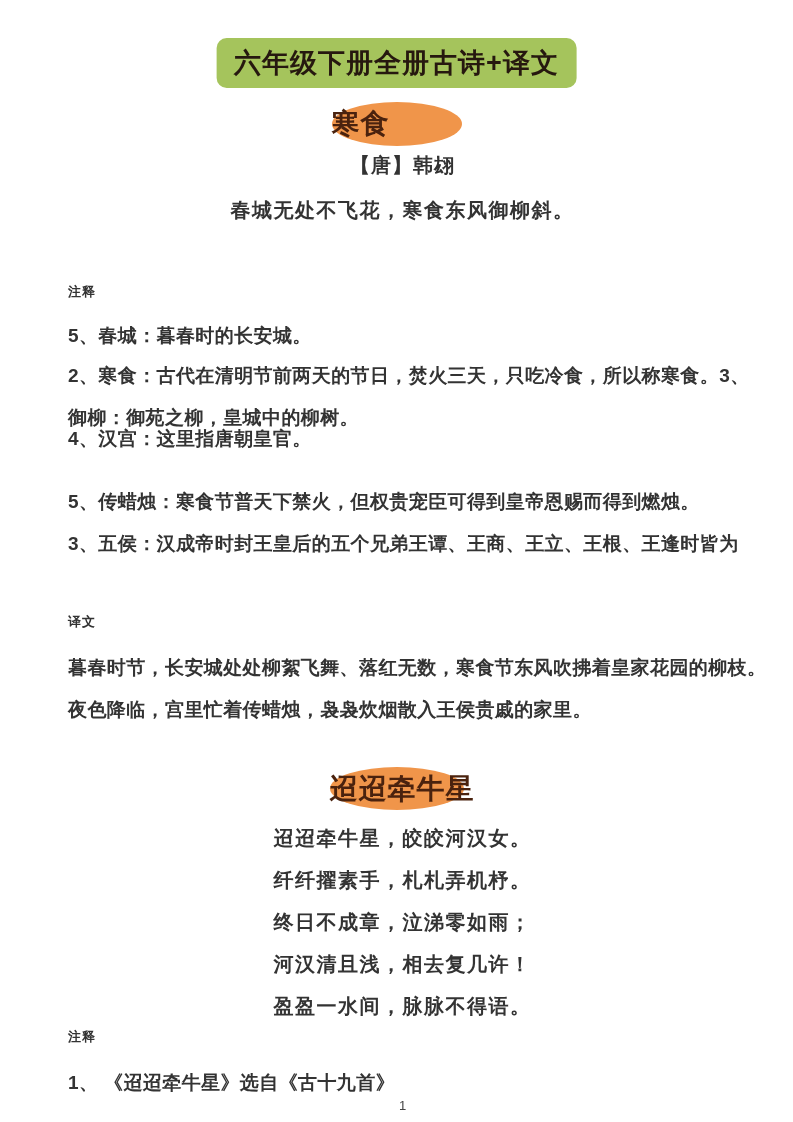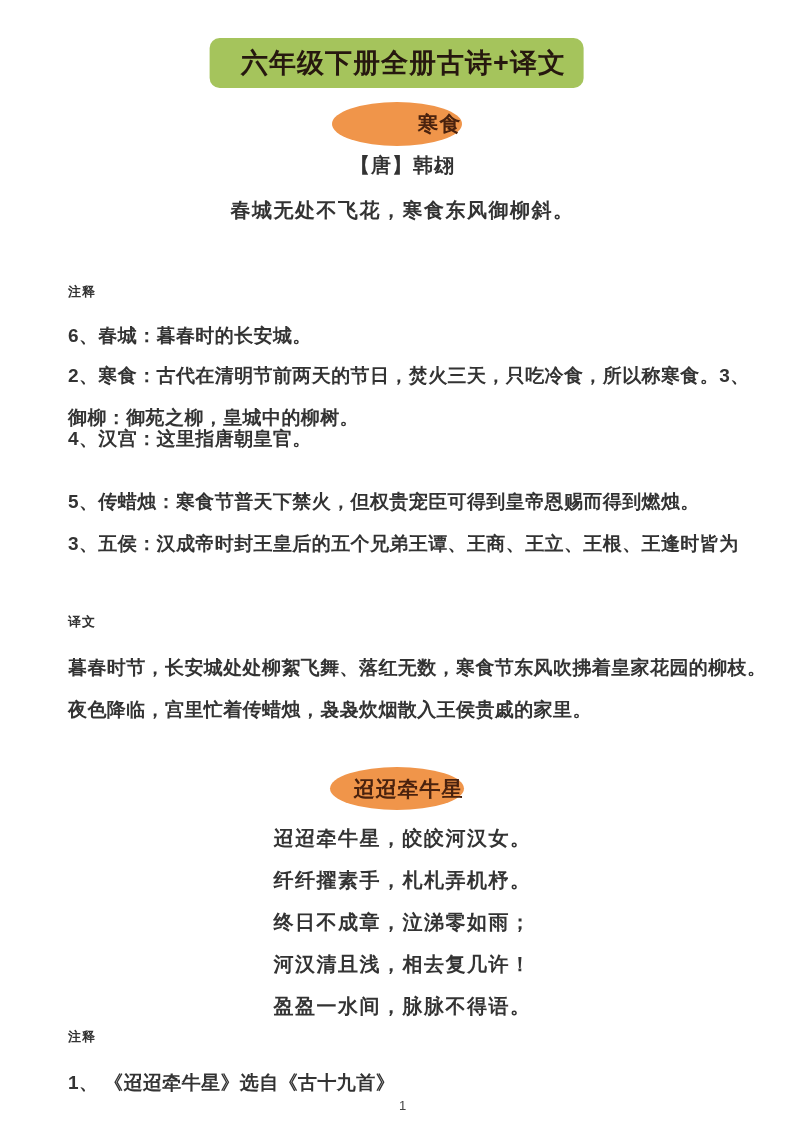--- a/index.html
+++ b/index.html
@@ -15,32 +15,32 @@
   }
   .abs { position:absolute; }
   .centered { left:0; right:0; text-align:center;margin-left:12px; }
   .leftcol { left:68px; right:48px; }
 
   .title-box {
     top:38px; left:50%; transform:translateX(-50%);
     background:var(--title-bg,#a5c45c);
     color:var(--title-text,#26180f);
     font-size:27px; line-height:1;
-    padding:12px 18px 11px 32px;
+    padding:12px 18px 11px 18px;
     border-radius:10px;
     white-space:nowrap;
     letter-spacing:1px;
   }
   .badge {
     left:50%; transform:translateX(-50%);
     background:var(--badge-bg,#f0954a);
     color:var(--badge-text,#4a220e);
     border-radius:50%;
-    display:flex; align-items:center; justify-content:flex-end;
-    font-size:21px; letter-spacing:1px;
+    display:flex; align-items:center; justify-content:flex-start;
+    font-size:28px; letter-spacing:1px;
     white-space:nowrap;
   }
   .badge-1 { top:102px; width:130px; height:44px; }
   .badge-2 { top:767px; width:134px; height:43px; }
 
   .author-line { top:152px; font-size:20px; letter-spacing:1px; }
   .poem-line { font-size:20px; letter-spacing:1.5px; white-space:nowrap; }
   .body-line { font-size:19px; letter-spacing:0.4px; white-space:nowrap; }
   .heading-line { font-size:13px; letter-spacing:1px; }
   .page-number { top:1098px; font-size:13px; font-weight:400; color:#444; }
@@ -57,21 +57,21 @@
   <div class="abs badge badge-1">
     <span>寒食</span>
   </div>
 
   <div class="abs centered author-line">【唐】韩翃</div>
 
   <div class="abs centered poem-line" style="top:197px">春城无处不飞花，寒食东风御柳斜。</div>
 
   <div class="abs leftcol heading-line" style="top:283px">注释</div>
 
-  <div class="abs leftcol body-line" style="top:323px">6、春城：暮春时的长安城。</div>
+  <div class="abs leftcol body-line" style="top:323px">5、春城：暮春时的长安城。</div>
   <div class="abs leftcol body-line" style="top:363px">2、寒食：古代在清明节前两天的节日，焚火三天，只吃冷食，所以称寒食。3、</div>
   <div class="abs leftcol body-line" style="top:405px">御柳：御苑之柳，皇城中的柳树。</div>
   <div class="abs leftcol body-line" style="top:426px">4、汉宫：这里指唐朝皇官。</div>
   <div class="abs leftcol body-line" style="top:489px">5、传蜡烛：寒食节普天下禁火，但权贵宠臣可得到皇帝恩赐而得到燃烛。</div>
   <div class="abs leftcol body-line" style="top:531px">3、五侯：汉成帝时封王皇后的五个兄弟王谭、王商、王立、王根、王逢时皆为</div>
 
   <div class="abs leftcol heading-line" style="top:613px">译文</div>
 
   <div class="abs leftcol body-line" style="top:655px">暮春时节，长安城处处柳絮飞舞、落红无数，寒食节东风吹拂着皇家花园的柳枝。</div>
   <div class="abs leftcol body-line" style="top:697px">夜色降临，宫里忙着传蜡烛，袅袅炊烟散入王侯贵戚的家里。</div>

